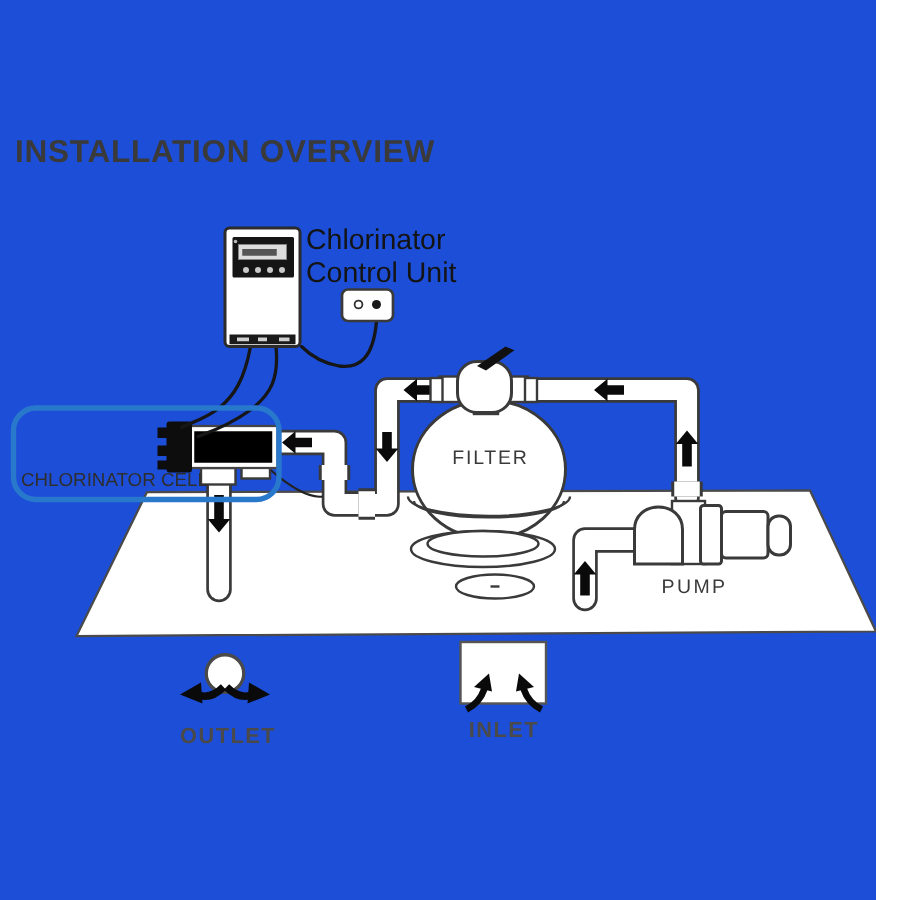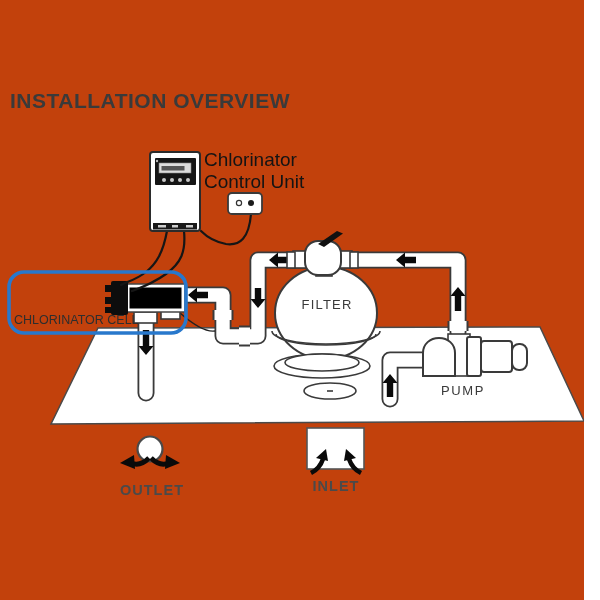--- a/index.html
+++ b/index.html
@@ -1,16 +1,16 @@
 <!DOCTYPE html>
 <html><head>
 <meta charset="utf-8">
 <style>
   html,body{margin:0;padding:0;background:#ffffff;}
-  .stage{position:relative;width:584px;height:600px;background:#c2410c;overflow:hidden;
+  .stage{position:relative;width:584px;height:600px;background:#1d4ed8;overflow:hidden;
          font-family:"Liberation Sans", sans-serif;}
   svg{display:block;}
   .pipe-outer{fill:none;stroke:#3a3a3a;stroke-width:17;stroke-linejoin:round;stroke-linecap:round;}
   .pipe-inner{fill:none;stroke:#ffffff;stroke-width:13.4;stroke-linejoin:round;stroke-linecap:round;}
   .collar-outer{fill:none;stroke:#3a3a3a;stroke-width:21;stroke-linecap:butt;}
   .collar-inner{fill:none;stroke:#ffffff;stroke-width:17;stroke-linecap:butt;}
   .outline{fill:#ffffff;stroke:#3a3a3a;stroke-width:2;}
   .outline-thin{fill:#ffffff;stroke:#3a3a3a;stroke-width:1.6;}
   .cable{fill:none;stroke:#161616;stroke-width:2.2;stroke-linecap:round;}
   .title-text{font-size:21px;font-weight:bold;fill:#3a3a3a;letter-spacing:.5px;}

